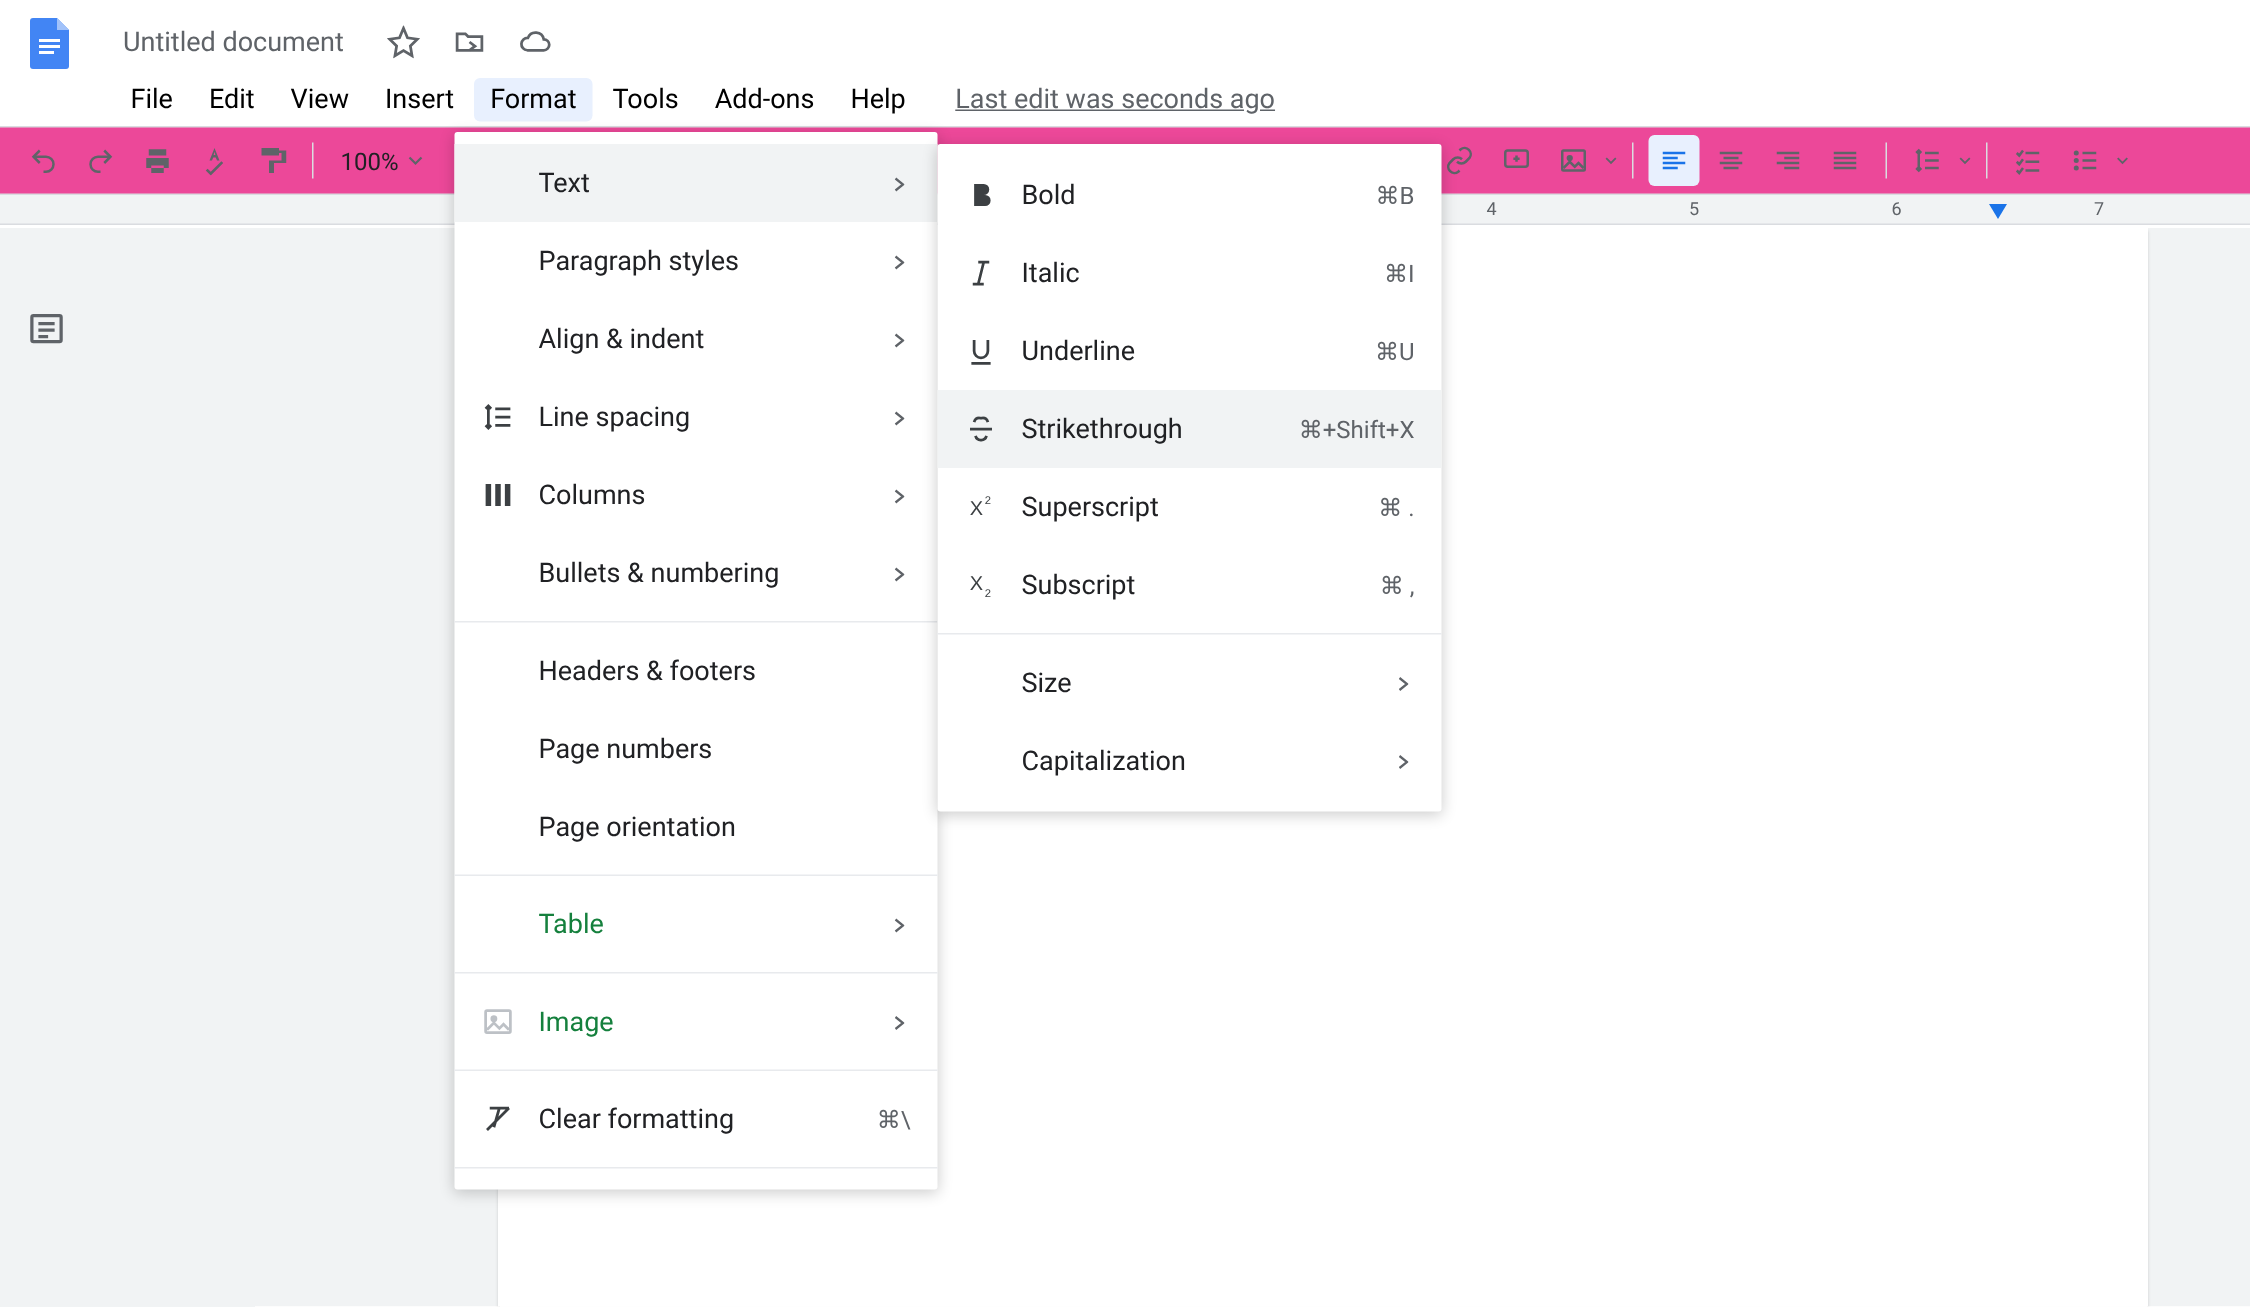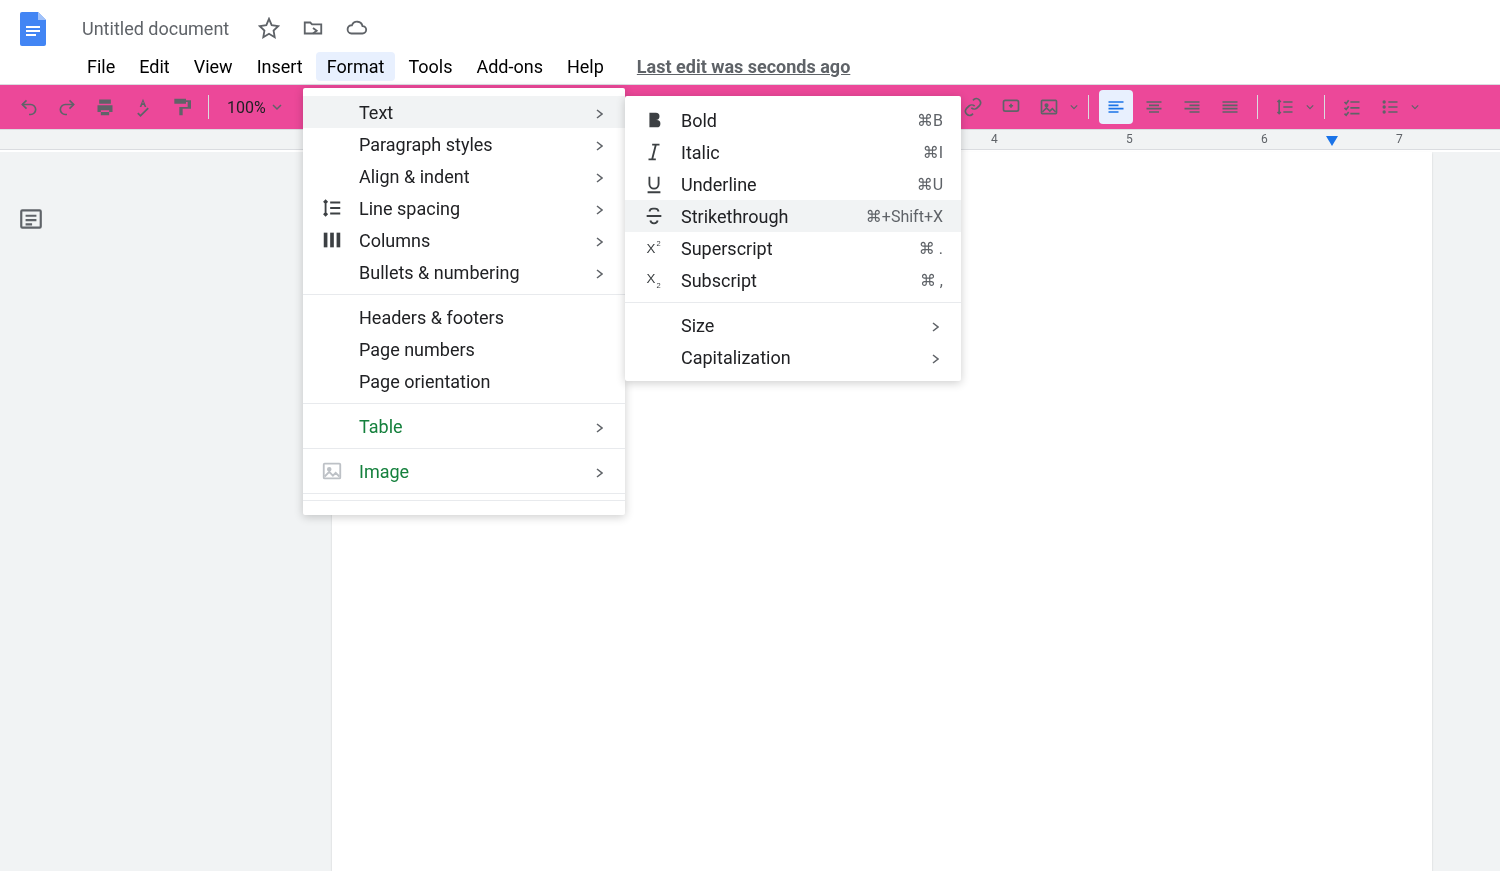--- a/index.html
+++ b/index.html
@@ -53,21 +53,20 @@
     border-radius: 4px;
     cursor: pointer;
   }
   .menu-item.active { background: #e8f0fe; }
   .edit-info {
     font-size: 18px;
     color: #5f6368;
     text-decoration: underline;
     margin-left: 20px;
     cursor: pointer;
-    font-weight: bold;
   }
   
   .toolbar {
     height: 46px;
     border-top: 1px solid #dadce0;
     border-bottom: 1px solid #dadce0;
     display: flex;
     align-items: center;
     padding: 0 12px;
     gap: 4px;
@@ -144,21 +143,21 @@
     box-shadow: 0 2px 10px rgba(0,0,0,0.2);
     border-radius: 2px;
     font-size: 18px;
     color: #202124;
     padding: 8px 0;
     z-index: 100;
   }
   .dropdown .row {
     display:flex;
     align-items:center;
-    height: 32px;
+    height: 52px;
     padding: 0 18px 0 16px;
     cursor:pointer;
     gap: 14px;
   }
   .dropdown .row.highlight { background: #f1f3f4; }
   .dropdown .row.disabled { color:#15803d; }
   .dropdown .lead-icon {
     width: 26px; height:26px;
     display:inline-flex; align-items:center; justify-content:center;
     color:#3c4043;
@@ -431,20 +430,29 @@
           <circle cx="9" cy="10" r="1.5" fill="#bdc1c6"></circle>
           <path d="M4 18l5-5 4 4 3-3 4 4"></path>
         </svg>
       </span>
       <span class="label">Image</span>
       <span class="sub-arrow"><svg width="8" height="10" viewBox="0 0 8 10">
           <path d="M2 1l5 4-5 4" fill="none" stroke="currentColor" stroke-width="1.5"></path>
         </svg></span>
     </div>
     <hr>
+    <div class="row">
+      <span class="lead-icon">
+        <svg viewBox="0 0 24 24" width="22" height="22" fill="none" stroke="#3c4043" stroke-width="2">
+          <path d="M6 4h14M13 4l-4 14M4 20l16-16"></path>
+        </svg>
+      </span>
+      <span class="label">Clear formatting</span>
+      <span class="accel">⌘\</span>
+    </div>
     <hr>
   </div>
 
 <div id="text-submenu" class="dropdown">
     <div class="row">
       <span class="lead-icon">
         <svg viewBox="0 0 24 24" width="22" height="22" fill="#3c4043">
           <path d="M7 4h7a4 4 0 0 1 0 8H7zM7 12h8a4 4 0 0 1 0 8H7z"></path>
         </svg>
       </span>

